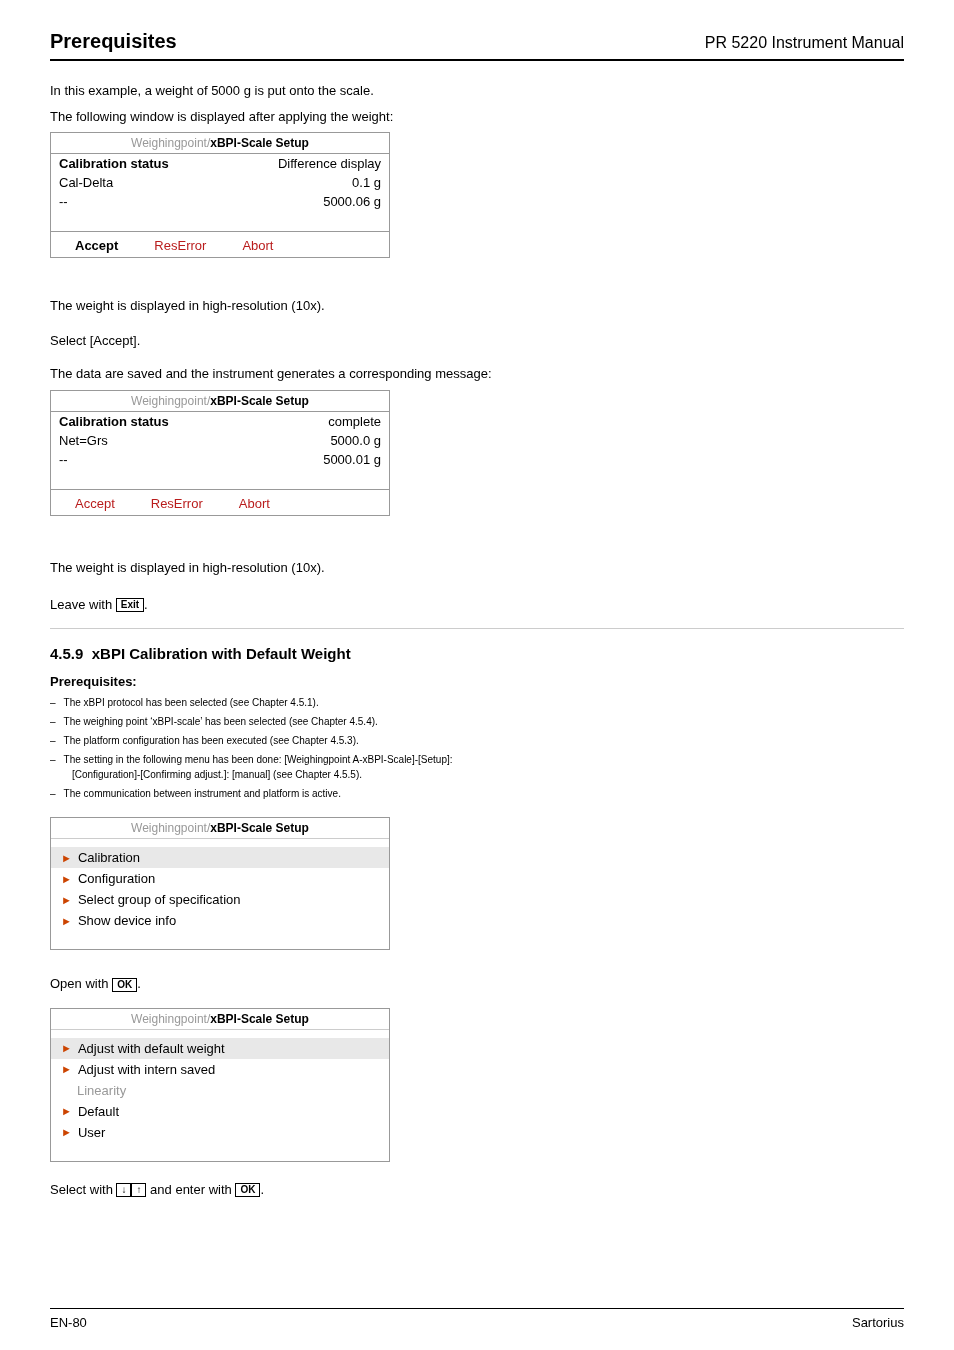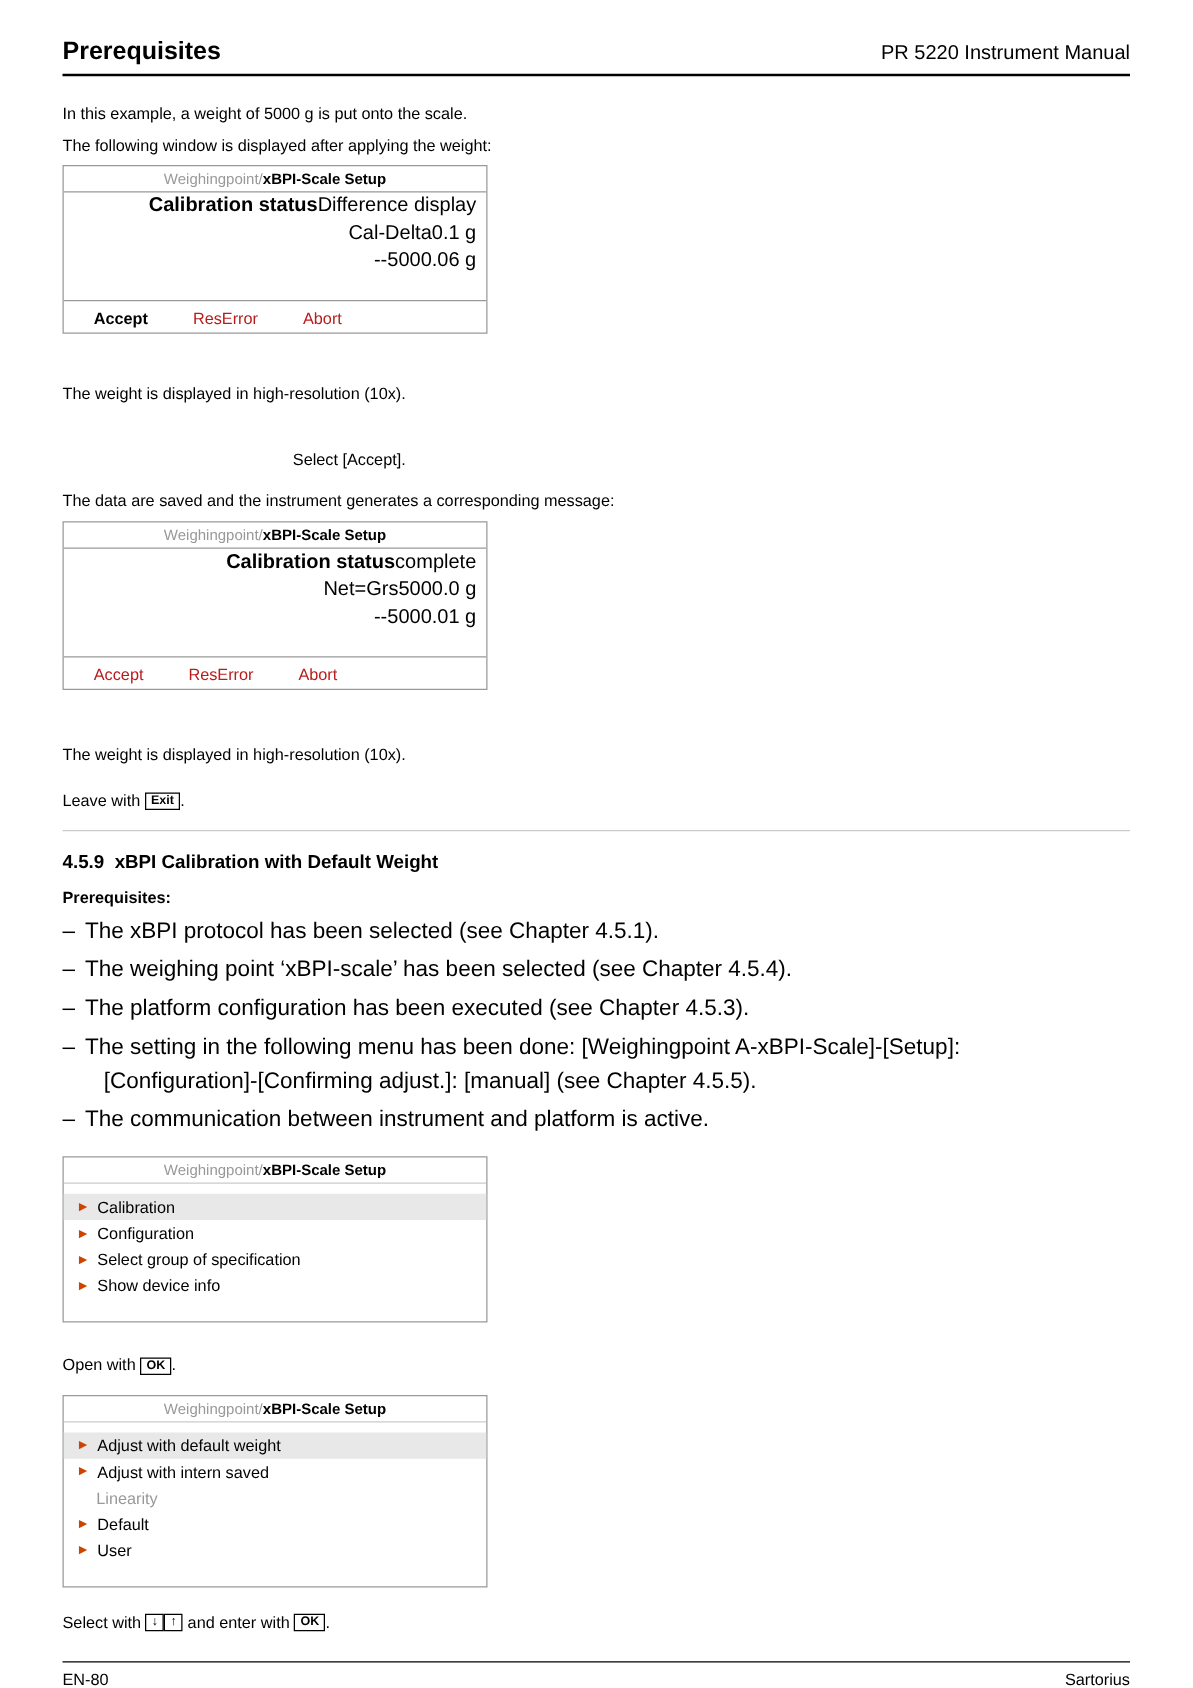--- a/index.html
+++ b/index.html
@@ -66,23 +66,23 @@
       font-size: 12px;
       padding: 3px 0;
       border-bottom: 1px solid #999;
     }
     .window-title span.bold {
       color: #000;
       font-weight: bold;
     }
     .window-row {
       display: flex;
-      justify-content: flex-end;
+      justify-content: space-between;
       padding: 2px 8px;
-      font-size: 16px;
+      font-size: 13px;
     }
     .window-row.bold-label .row-label {
       font-weight: bold;
     }
     .window-row .row-value {
       text-align: right;
     }
     .window-footer-row {
       display: flex;
       gap: 20px;
@@ -124,21 +124,21 @@
       margin-bottom: 6px;
     }
     .prereq-list {
       list-style: none;
       margin-bottom: 16px;
     }
     .prereq-list li {
       display: flex;
       gap: 8px;
       margin-bottom: 4px;
-      font-size: 18px;
+      font-size: 10px;
       line-height: 1.5;
     }
     .prereq-list li::before {
       content: "–";
       flex-shrink: 0;
     }
 
     
     .menu-window {
       border: 1px solid #999;
@@ -214,21 +214,21 @@
       </div>
       <div style="height:16px;"></div>
       <div class="window-footer-row">
         <span class="btn-label">Accept</span>
         <span class="btn-label disabled">ResError</span>
         <span class="btn-label disabled">Abort</span>
       </div>
     </div>
     <div style="flex:1; padding-top: 36px;">
       <p>The weight is displayed in high-resolution (10x).</p>
-      <p style="margin-top:38px;text-align:right;">Select [Accept].</p>
+      <p style="margin-top:20px;">Select [Accept].</p>
     </div>
   </div>
 
   <p class="body-text">The data are saved and the instrument generates a corresponding message:</p>
 
   <div class="window-note-row">
     <div class="instrument-window">
       <div class="window-title">
         <span>Weighingpoint/</span><span class="bold">xBPI-Scale Setup</span>
       </div>

